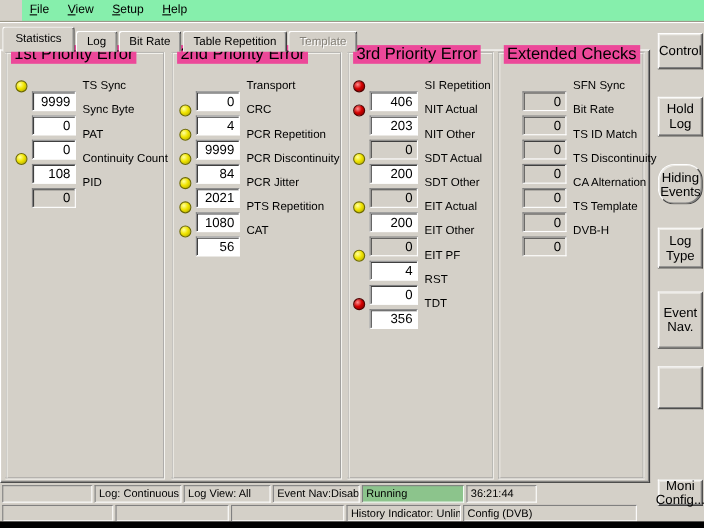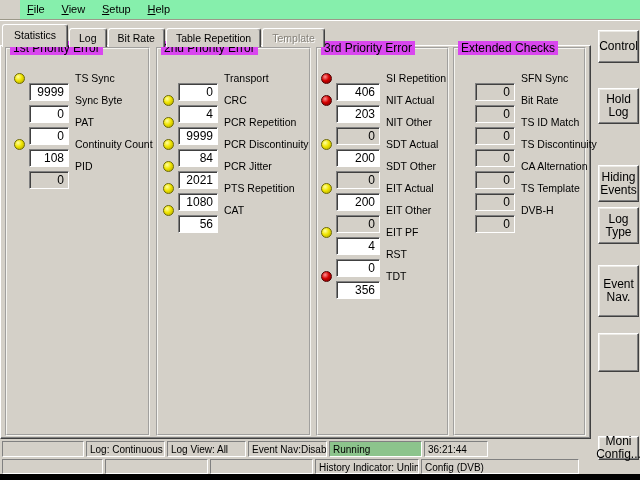--- a/index.html
+++ b/index.html
@@ -32,22 +32,22 @@
     border:1px solid;border-color:#ffffff #404040 #404040 #ffffff;
     box-shadow:inset -1px -1px 0 #808080;
   }
   
   .groupbox{position:absolute;box-sizing:border-box;height:389px;top:47px;
     border:2px groove #f5f4f0;}
   .g1{left:5px;width:145px;}
   .g2{left:156px;width:155px;}
   .g3{left:316px;width:133px;}
   .g4{left:453px;width:133px;}
-  .legend{position:absolute;top:-8px;left:3px;background:#d946ef;padding:0 3px;
-    font-size:12px;white-space:nowrap;}
+  .legend{position:absolute;top:-8px;left:3px;background:#ec4899;padding:0 3px;
+    font-size:15px;white-space:nowrap;}
   .rows{margin-top:18px;}
   .row{height:22px;display:flex;align-items:center;padding-left:4px;}
   .g2 .row{padding-left:2px;}
   .g3 .row{padding-left:0;}
   .g4 .row{padding-left:2px;}
   .led-slot{width:16px;display:flex;justify-content:center;flex:none;}
   .led{width:11px;height:11px;border-radius:50%;}
   .led-none{visibility:hidden;}
   .led-yellow{background:radial-gradient(circle at 35% 32%,#ffffa0 0%,#f0e400 45%,#a8a000 100%);
     border:1px solid #6e6a00;box-sizing:border-box;}
@@ -67,21 +67,21 @@
   
   .sidebtn{
     position:absolute;left:598px;width:41px;box-sizing:border-box;background:#d4d0c8;
     border:1px solid;border-color:#ffffff #404040 #404040 #ffffff;
     box-shadow:inset -1px -1px 0 #808080,inset 1px 1px 0 #eceae5;
     display:flex;align-items:center;justify-content:center;text-align:center;
     font-size:12px;line-height:13px;white-space:pre-line;cursor:default;
   }
   .btn-control{top:30px;height:33px;}
   .btn-hold{top:88px;height:36px;}
-  .btn-hiding{top:165px;height:37px;}
+  .btn-hiding{top:149px;height:37px;border-radius:15px;}
   .btn-logtype{top:207px;height:37px;}
   .btn-eventnav{top:265px;height:52px;}
   .btn-blank{top:333px;height:39px;}
   .btn-moni{top:436px;height:24px;z-index:6;}
   
   .statuspanel{
     position:absolute;height:16px;box-sizing:border-box;background:#d4d0c8;
     border:1px solid;border-color:#808080 #ffffff #ffffff #808080;
     padding:1px 3px 0 3px;line-height:13px;font-size:10px;white-space:nowrap;overflow:hidden;
   }

